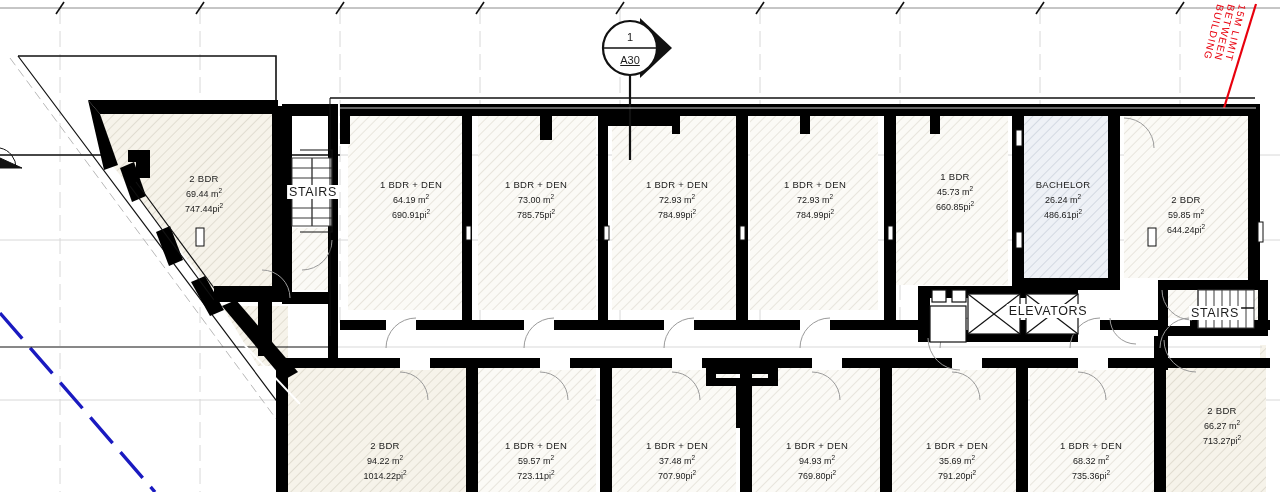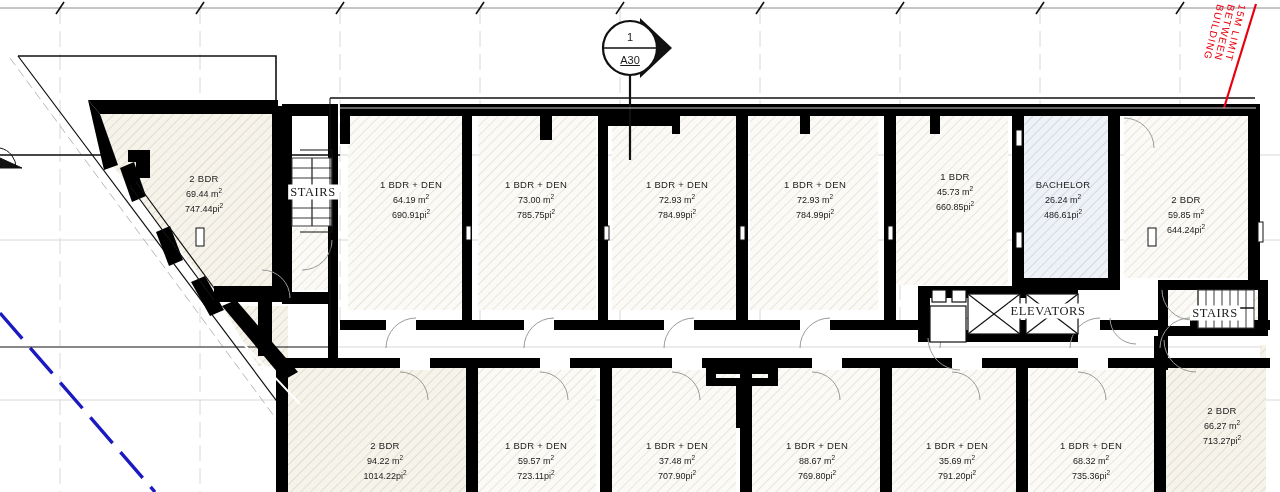--- a/index.html
+++ b/index.html
@@ -9,21 +9,21 @@
   #plan{position:absolute;left:0;top:0;}
   .lbl{position:absolute;text-align:center;color:#1b1b1b;
        font-family:"Liberation Sans","DejaVu Sans",sans-serif;
        white-space:nowrap;pointer-events:none;}
   .unit-lbl{transform:translateX(-50%);}
   .unit-type{font-size:9.5px;letter-spacing:.3px;line-height:12px;}
   .unit-m{font-size:9px;line-height:12px;}
   .unit-p{font-size:9px;line-height:12px;}
   .sup{font-size:6.5px;vertical-align:super;}
   .room-lbl{font-size:12.5px;letter-spacing:.6px;transform:translate(-50%,-50%);
-            background:#ffffff;padding:0 2px;font-family:Liberation Serif, serif;}
+            background:#ffffff;padding:0 2px;}
   .bubble-num{font-size:11px;transform:translate(-50%,-50%);}
   .redtxt{position:absolute;color:#e8000d;font-size:10px;letter-spacing:1.2px;
           font-family:"Liberation Sans","DejaVu Sans",sans-serif;
           line-height:11px;white-space:nowrap;}
 </style>
 </head>
 <body>
 
 <div id="sheet">
 
@@ -362,21 +362,21 @@
     <div class="unit-m"><span>59.57 m</span><span class="sup">2</span></div>
     <div class="unit-p"><span>723.11pi</span><span class="sup">2</span></div>
   </div>
   <div class="lbl unit-lbl" style="left:677px;top:440px;">
     <div class="unit-type">1 BDR + DEN</div>
     <div class="unit-m"><span>37.48 m</span><span class="sup">2</span></div>
     <div class="unit-p"><span>707.90pi</span><span class="sup">2</span></div>
   </div>
   <div class="lbl unit-lbl" style="left:817px;top:440px;">
     <div class="unit-type">1 BDR + DEN</div>
-    <div class="unit-m"><span>88.67 m</span><span class="sup">2</span></div>
+    <div class="unit-m"><span>94.93 m</span><span class="sup">2</span></div>
     <div class="unit-p"><span>769.80pi</span><span class="sup">2</span></div>
   </div>
   <div class="lbl unit-lbl" style="left:957px;top:440px;">
     <div class="unit-type">1 BDR + DEN</div>
     <div class="unit-m"><span>35.69 m</span><span class="sup">2</span></div>
     <div class="unit-p"><span>791.20pi</span><span class="sup">2</span></div>
   </div>
   <div class="lbl unit-lbl" style="left:1091px;top:440px;">
     <div class="unit-type">1 BDR + DEN</div>
     <div class="unit-m"><span>68.32 m</span><span class="sup">2</span></div>

